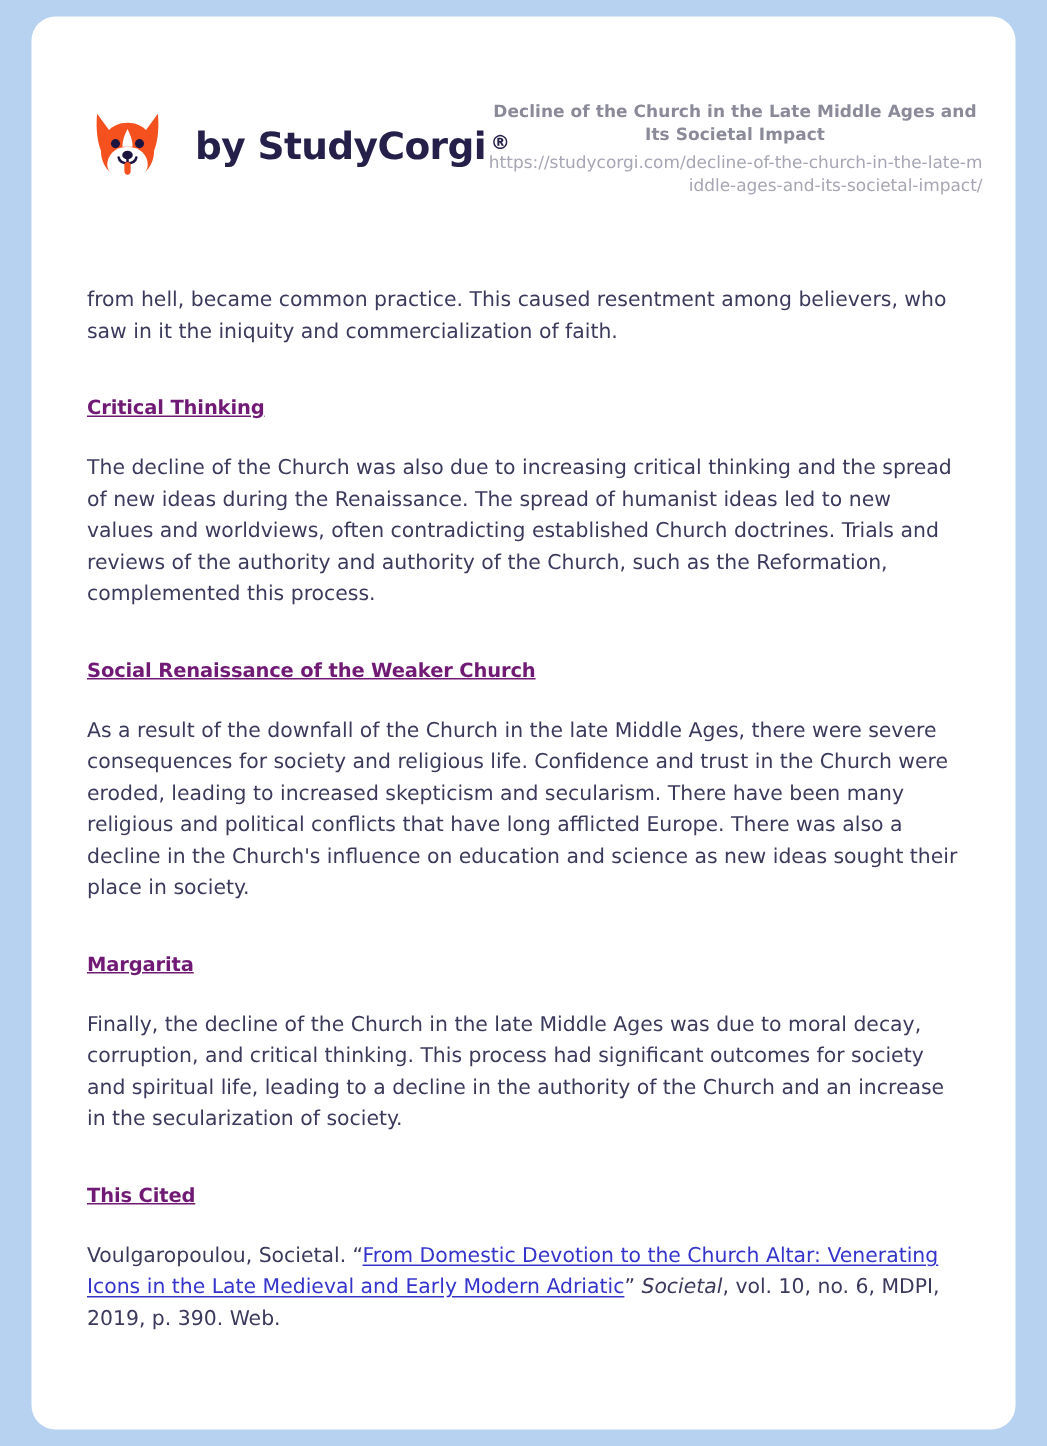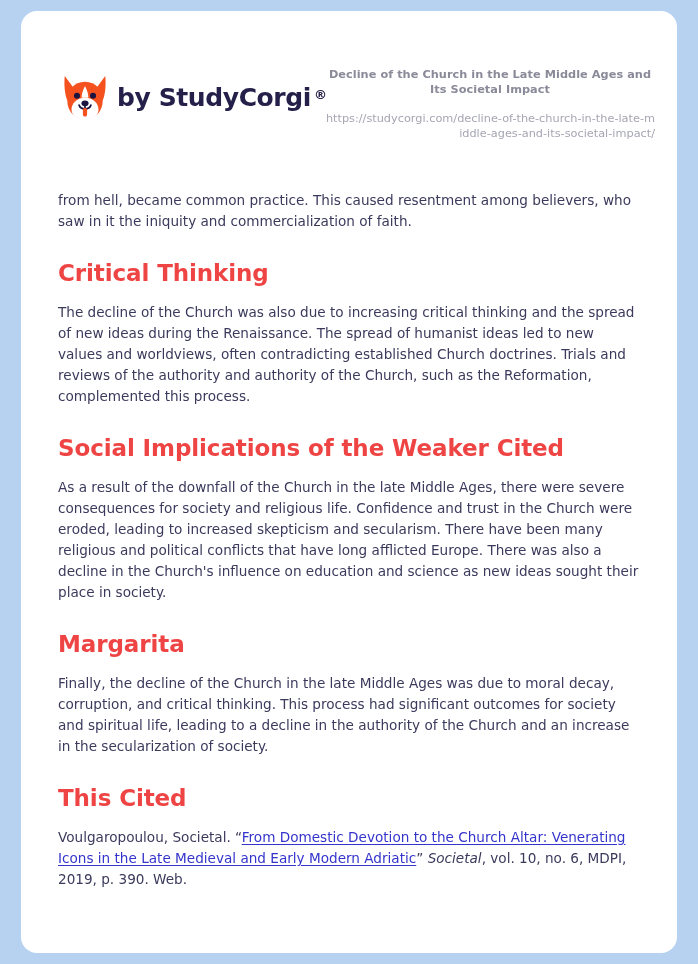--- a/index.html
+++ b/index.html
@@ -29,21 +29,21 @@
     height: 130px;
     padding: 0;
   }
 
   .brand {
     position: absolute;
     left: 37px;
     top: 59px;
     display: flex;
     align-items: center;
-    gap: 5px;
+    gap: 18px;
   }
 
   .brand-logo {
     width: 54px;
     height: 54px;
     flex: 0 0 auto;
     display: block;
   }
 
   .brand-text {
@@ -74,21 +74,21 @@
   .header-title {
     font-size: 11.3px;
     font-weight: 700;
     line-height: 15px;
     color: #8a8a99;
     letter-spacing: 0.05px;
     text-align: center;
   }
 
   .header-url {
-    margin-top: 14px;
+    margin-top: 4px;
     font-size: 11.3px;
     font-weight: 400;
     line-height: 15px;
     color: #a6a6b4;
     word-break: break-all;
   }
 
   
   .doc-body {
     padding: 0 36px 0 37px;
@@ -96,26 +96,27 @@
 
   p.para {
     font-size: 13.6px;
     line-height: 21px;
     color: #3b3a5c;
     margin: 0 0 0 0;
     text-align: left;
   }
 
   h2.section-heading {
-    font-size: 23px;
+    font-size: 13px;
     font-weight: 700;
-    color: #ef4444;
+    color: #701a75;
     letter-spacing: -0.1px;
     margin: 30px 0 18px 0;
     line-height: 22px;
+    text-decoration: underline;
   }
 
   .cite-link {
     color: #3434cc;
     text-decoration: underline;
     text-underline-offset: 2px;
   }
 
   .italic { font-style: italic; }
 
@@ -164,21 +165,21 @@
     </div>
   </div>
 
   <div class="doc-body">
 
     <p class="para" id="first-para">from hell, became common practice. This caused resentment among believers, who saw in it the iniquity and commercialization of faith.</p>
 
     <h2 class="section-heading">Critical Thinking</h2>
     <p class="para">The decline of the Church was also due to increasing critical thinking and the spread of new ideas during the Renaissance. The spread of humanist ideas led to new values and worldviews, often contradicting established Church doctrines. Trials and reviews of the authority and authority of the Church, such as the Reformation, complemented this process.</p>
 
-    <h2 class="section-heading">Social Implications of the Weaker Cited</h2>
+    <h2 class="section-heading">Social Renaissance of the Weaker Church</h2>
     <p class="para">As a result of the downfall of the Church in the late Middle Ages, there were severe consequences for society and religious life. Confidence and trust in the Church were eroded, leading to increased skepticism and secularism. There have been many religious and political conflicts that have long afflicted Europe. There was also a decline in the Church's influence on education and science as new ideas sought their place in society.</p>
 
     <h2 class="section-heading">Margarita</h2>
     <p class="para">Finally, the decline of the Church in the late Middle Ages was due to moral decay, corruption, and critical thinking. This process had significant outcomes for society and spiritual life, leading to a decline in the authority of the Church and an increase in the secularization of society.</p>
 
     <h2 class="section-heading">This Cited</h2>
     <p class="para" id="cite-para"><span>Voulgaropoulou, Societal. “</span><a class="cite-link" href="#">From Domestic Devotion to the Church Altar: Venerating Icons in the Late Medieval and Early Modern Adriatic</a><span>” </span><span class="italic">Societal</span><span>, vol. 10, no. 6, MDPI, 2019, p. 390. Web.</span></p>
 
   </div>
 </div>

